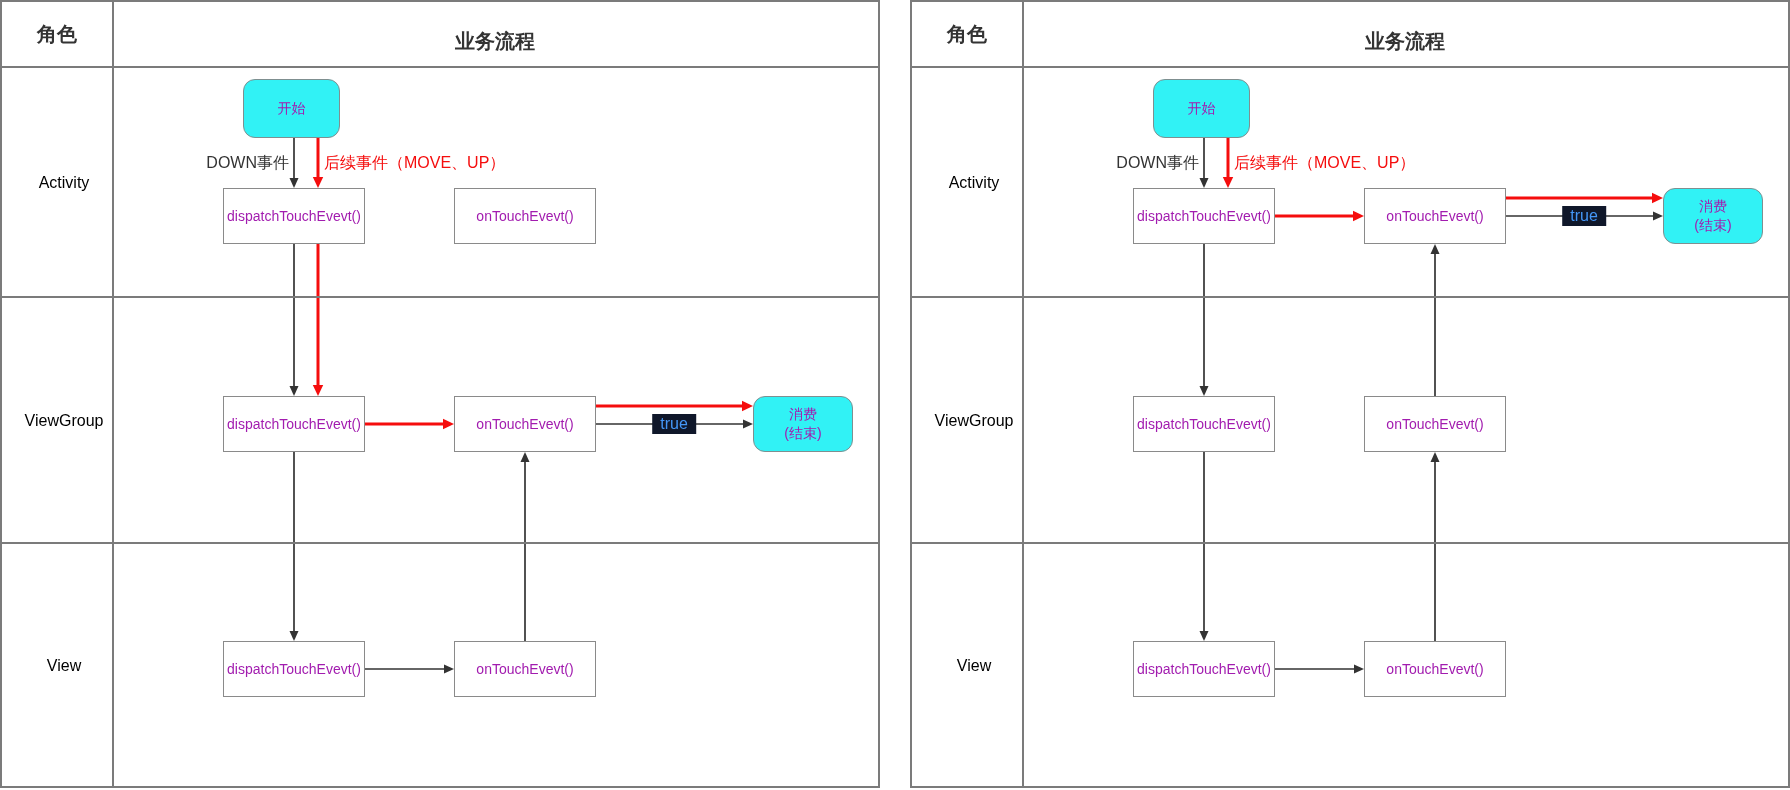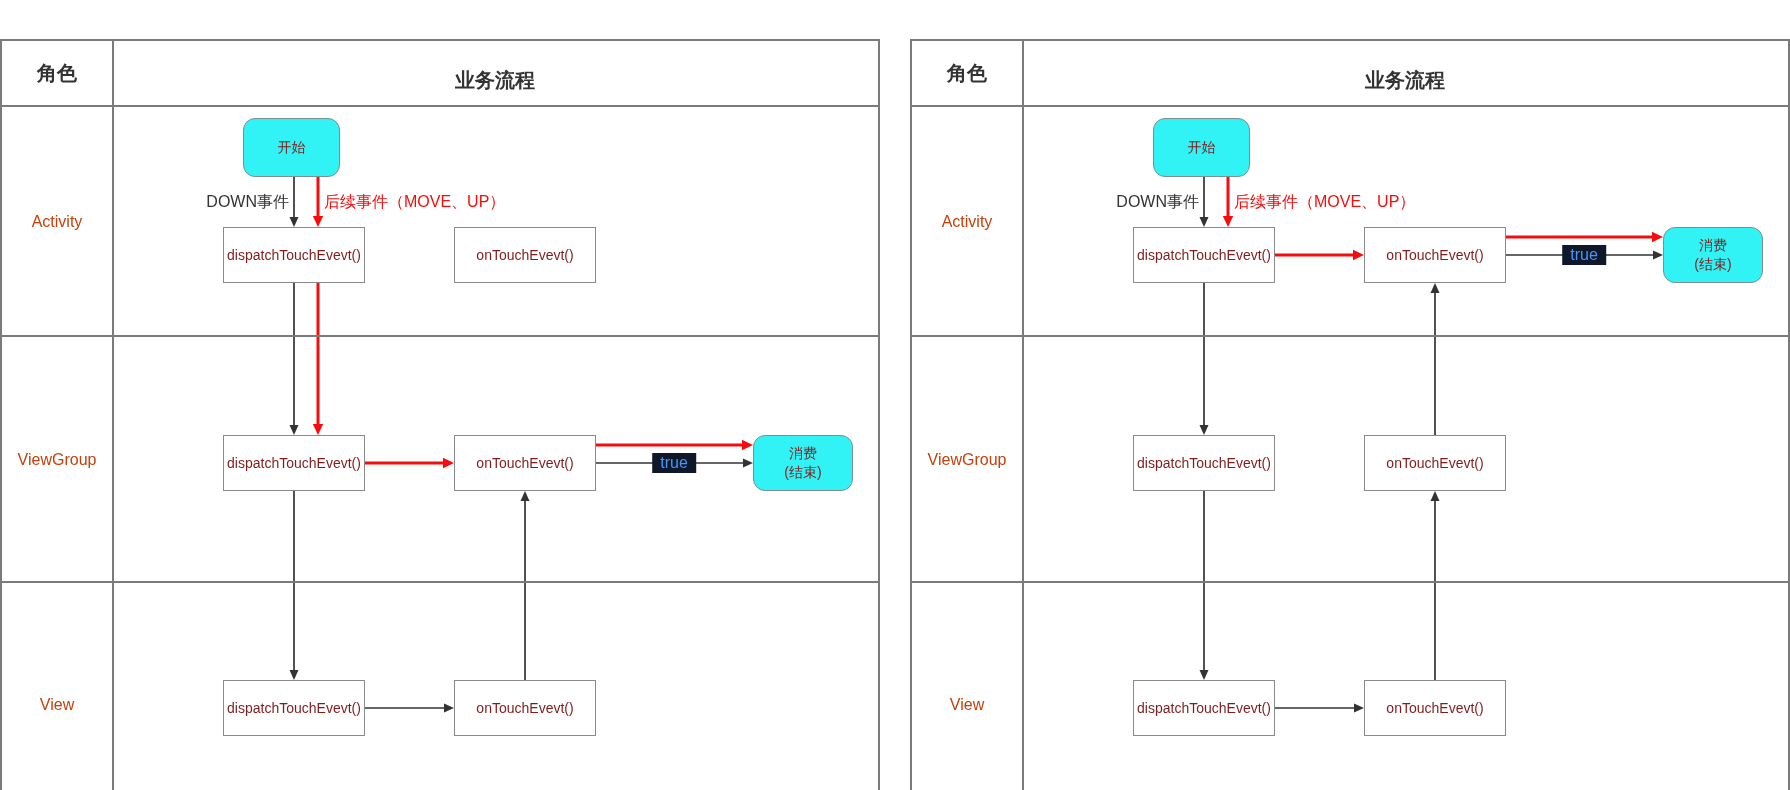--- a/index.html
+++ b/index.html
@@ -1,33 +1,33 @@
 <!DOCTYPE html>
 <html><head>
 <meta charset="utf-8">
 <style>
   html,body{margin:0;padding:0;background:#ffffff;}
   body{width:1790px;height:790px;position:relative;overflow:hidden;
        font-family:"Liberation Sans","DejaVu Sans",sans-serif;}
-  .canvas{position:absolute;inset:0;margin-top:39px;}
+  .canvas{position:absolute;inset:0;}
   .diagram{position:absolute;top:0;height:788px;background:#fff;
            border:2px solid #7b7b7b;box-sizing:border-box;}
   #diagram-0{left:0;width:880px;}
   #diagram-1{left:910px;width:880px;}
   .hdr{position:absolute;display:flex;align-items:center;justify-content:center;
        font-size:20px;font-weight:600;color:#333;}
   .role-hdr{left:0;top:0;width:110px;height:64px;}
   .flow-hdr{left:110px;top:0;right:0;height:78px;}
   .hline{position:absolute;left:0;right:0;height:2px;background:#7b7b7b;}
   .vline{position:absolute;top:0;bottom:0;width:2px;background:#7b7b7b;left:110px;}
   .lane-label{position:absolute;left:0;width:110px;display:flex;align-items:center;
-              justify-content:center;font-size:16px;color:#c2410c;}
+              justify-content:center;font-size:16px;color:#000000;padding-left:7px;}
   .node{position:absolute;box-sizing:border-box;border:1px solid #8a8a8a;background:#fff;
         display:flex;align-items:center;justify-content:center;text-align:center;
-        font-size:14px;color:#7f1d1d;line-height:1.35;white-space:pre-line;}
+        font-size:14px;color:#a21caf;line-height:1.35;white-space:pre-line;}
   .node.terminal{background:#31f2f5;border-color:#7f8f90;border-radius:12px;}
   .edges{position:absolute;left:0;top:0;width:876px;height:784px;overflow:visible;}
   .edge-label{position:absolute;font-size:16px;white-space:nowrap;line-height:1;}
   .edge-label.boxed{background:#0f172a;padding:2px 8px;font-size:16px;}
 </style>
 </head>
 <body>
 
 <div class="canvas">
 

